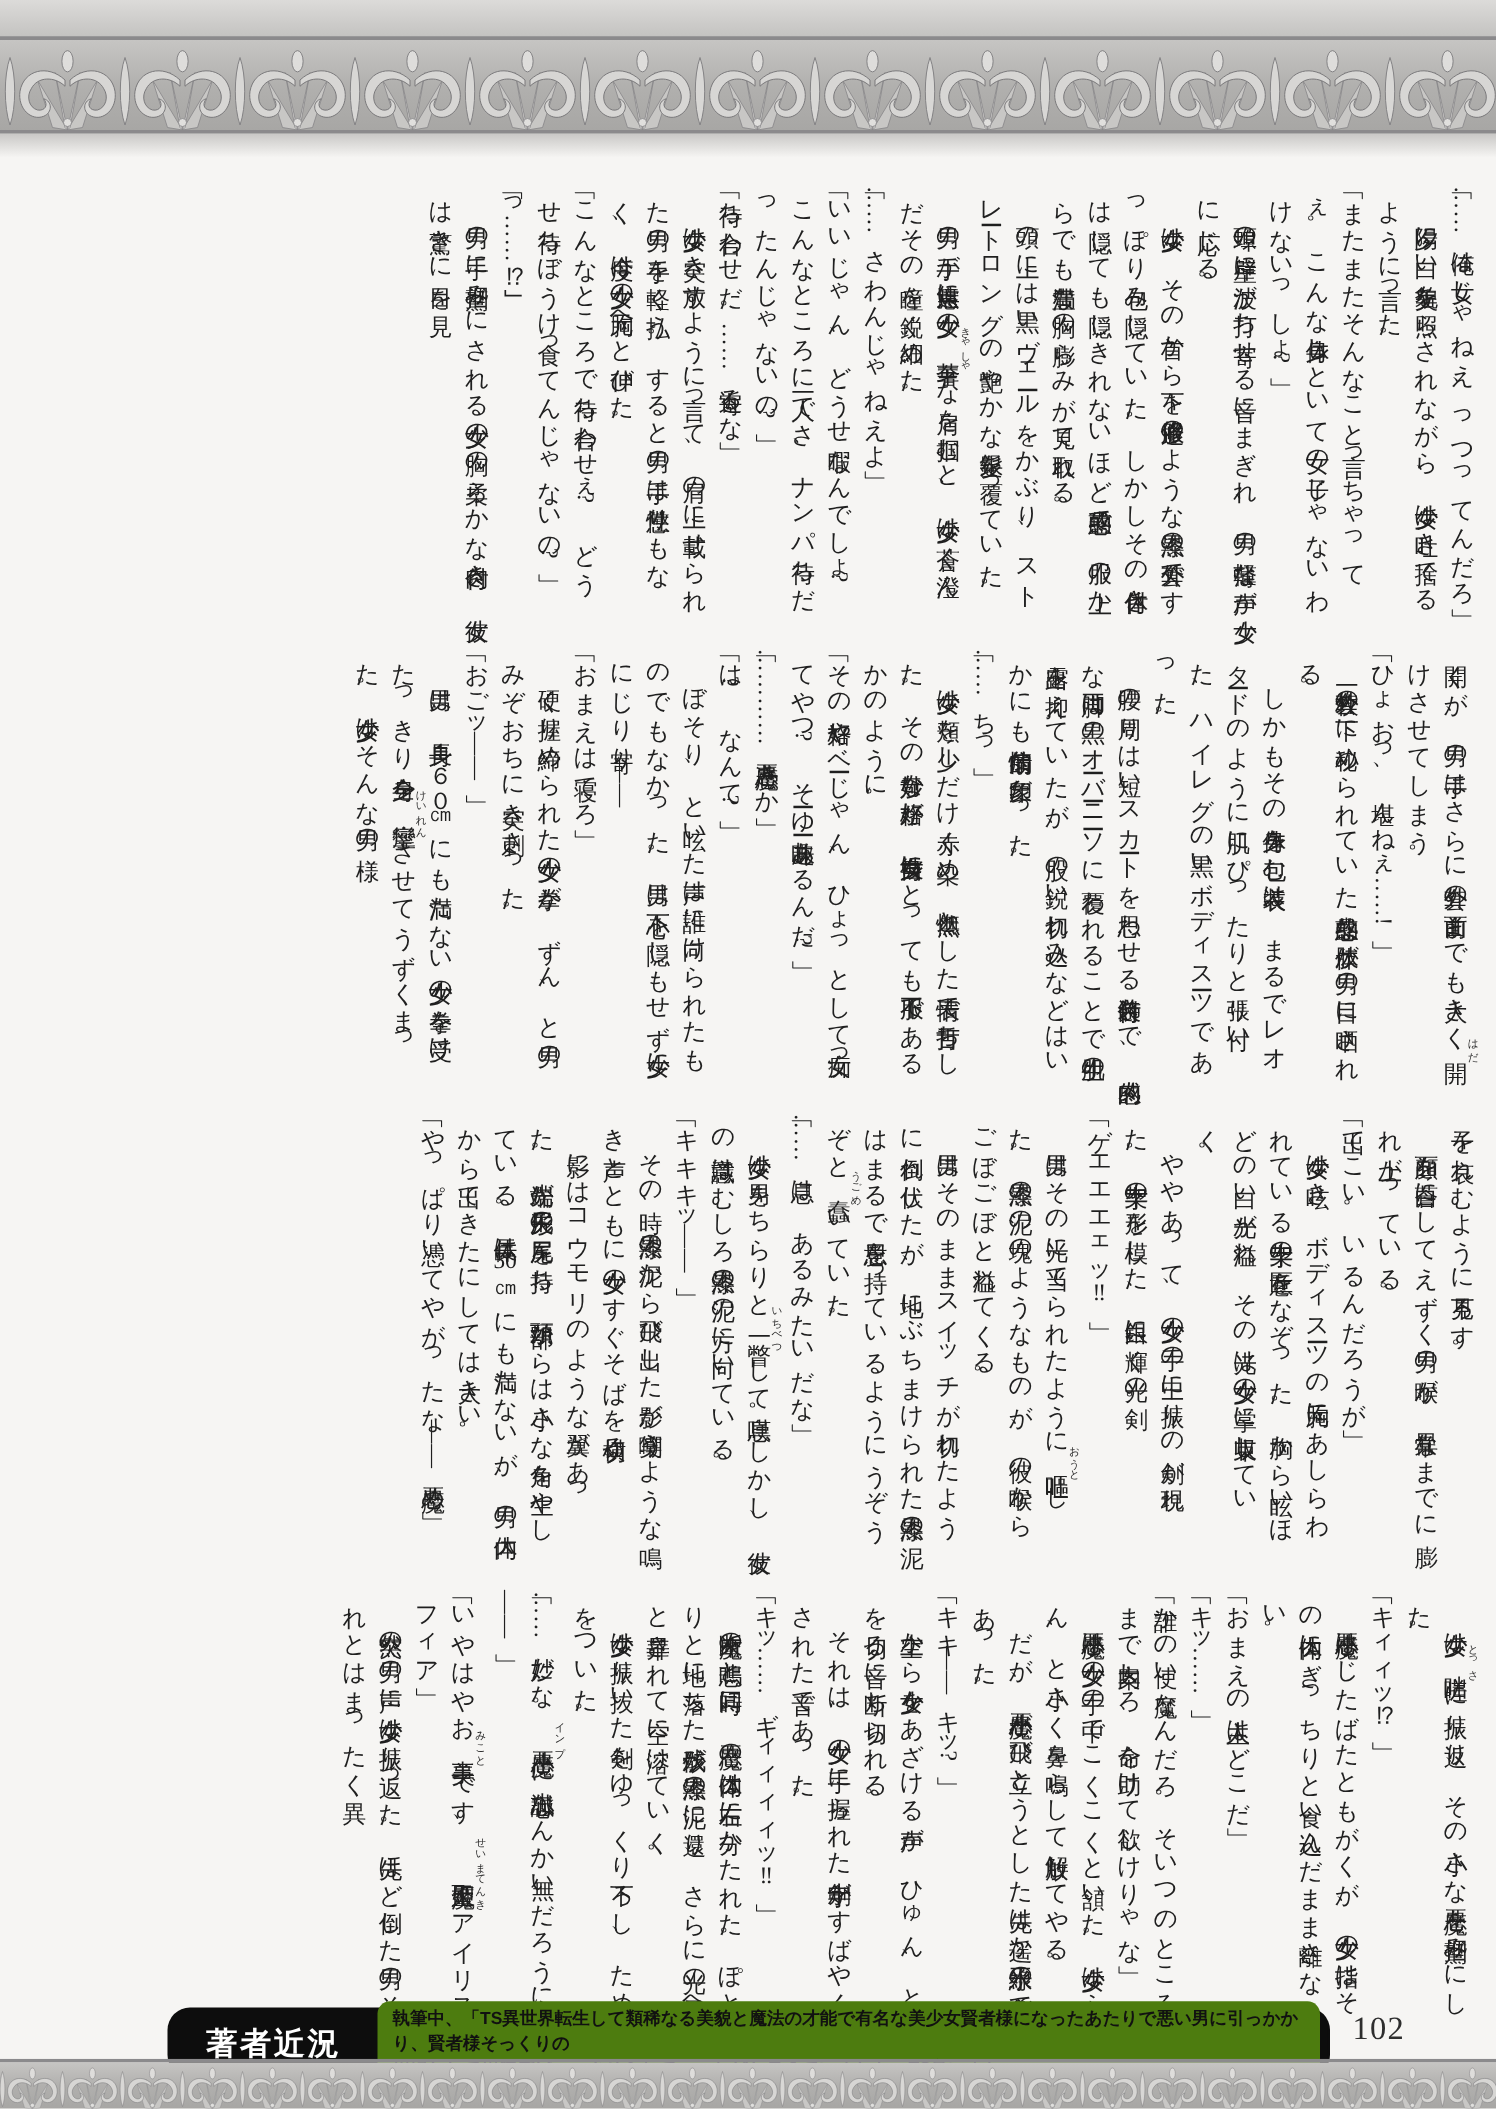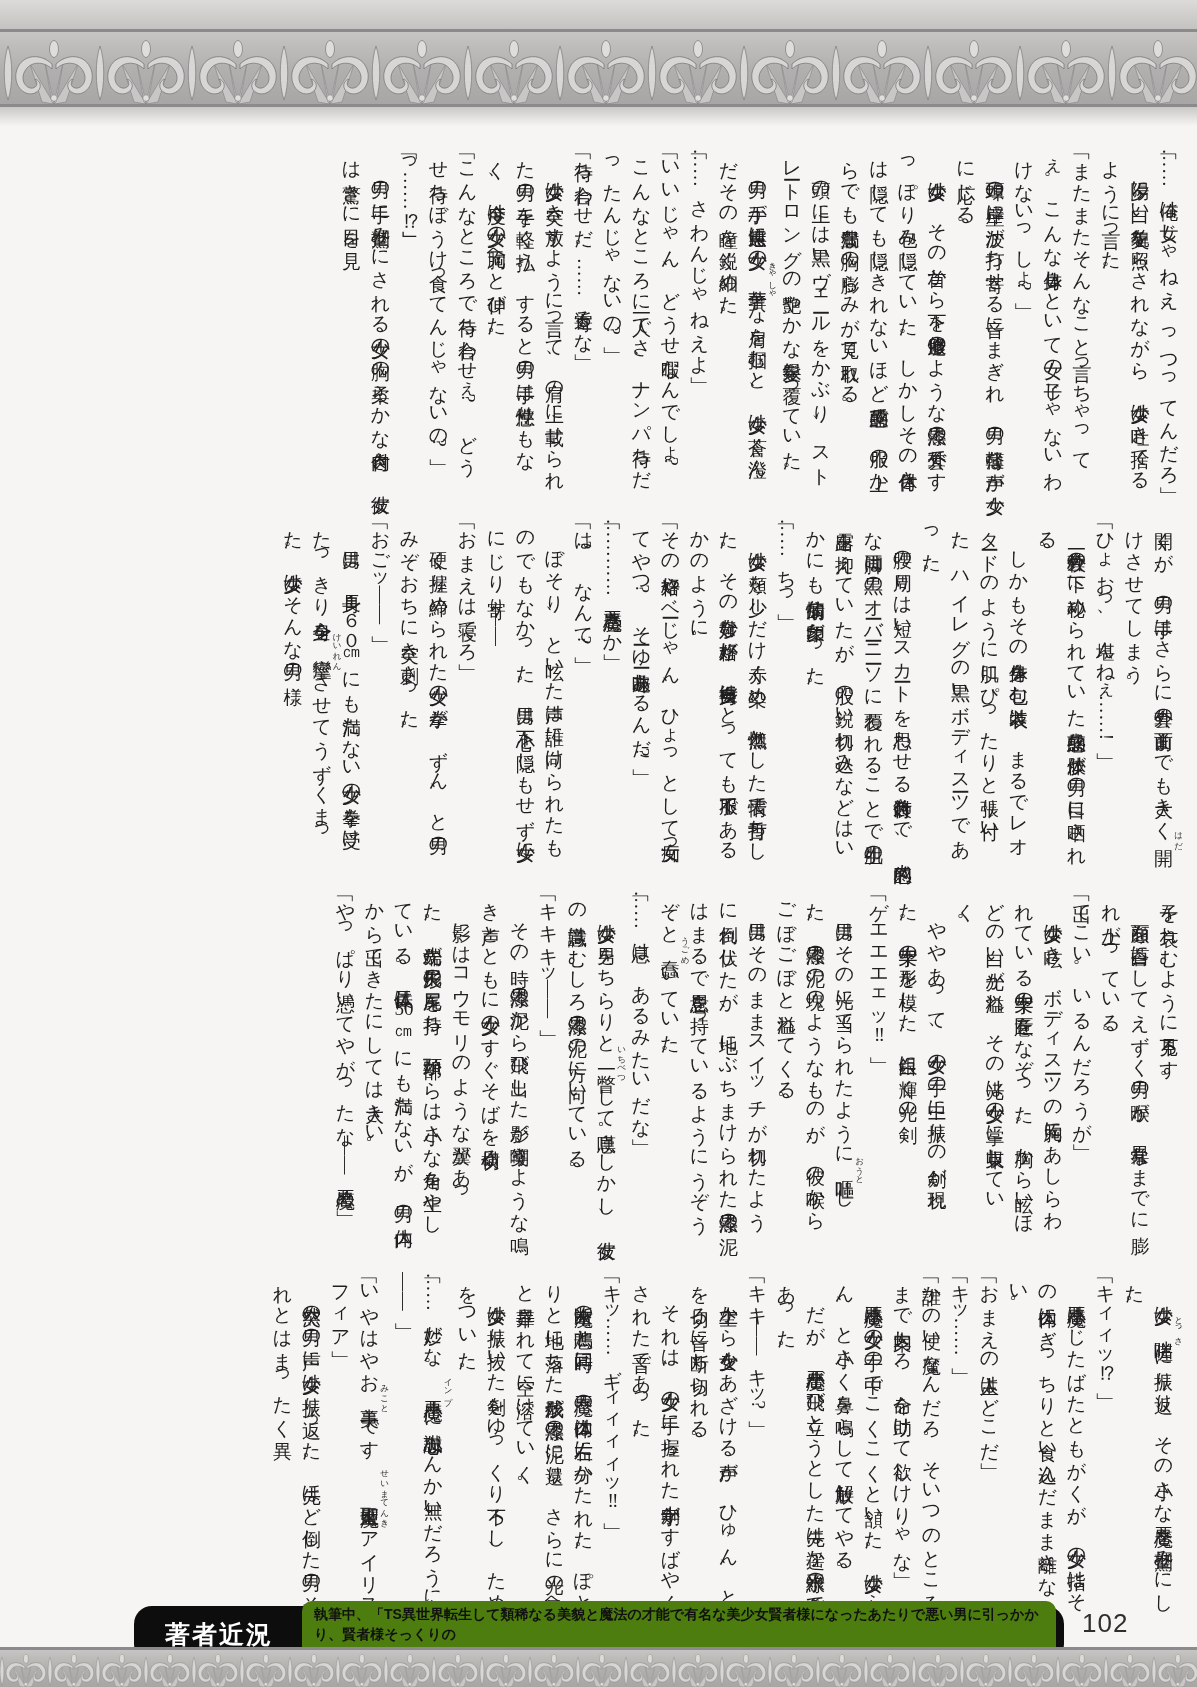--- a/index.html
+++ b/index.html
@@ -24,21 +24,21 @@
   .tcy{text-combine-upright:all;}
   
   .footer{position:absolute;left:136px;top:1608px;width:926px;height:52px;
           background:#0d0d0d;border-radius:16px;display:flex;align-items:center;
           font-family:"Liberation Sans",sans-serif;box-shadow:0 0 0 2px #0d0d0d;}
   .footer-label{width:166px;text-align:center;color:#ffffff;font-weight:bold;
           font-size:25px;letter-spacing:2px;flex:0 0 auto;}
   .footer-box{flex:1 1 auto;background:#4d7c0f;border-radius:10px;margin:5px 6px 5px 0;
           padding:3px 12px;color:#111;font-size:14px;font-weight:bold;line-height:1.45;}
   .page-number{position:absolute;left:1082px;top:1608px;width:70px;
-          font-size:26px;color:#2e2e2e;font-family:Liberation Sans, sans-serif;
+          font-size:26px;color:#2e2e2e;font-family:Liberation Serif, serif;
           letter-spacing:1px;}
 </style>
 </head>
 <body>
 
 <div class="page">
 
   <svg class="border-top" width="1197" height="126" viewBox="0 0 1197 126" xmlns="http://www.w3.org/2000/svg">
     <defs>
       <linearGradient id="gt1" x1="0" y1="0" x2="0" y2="1">

